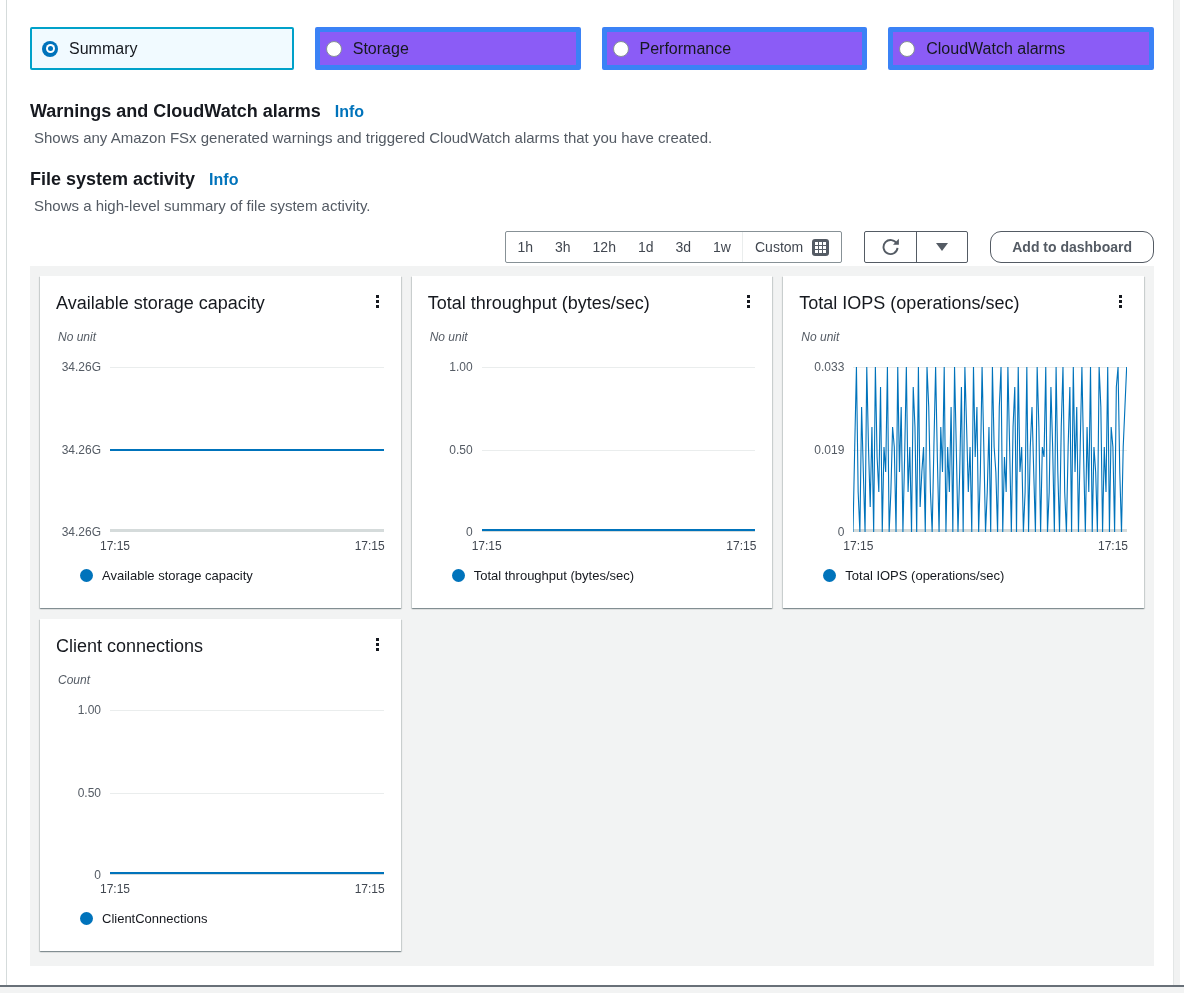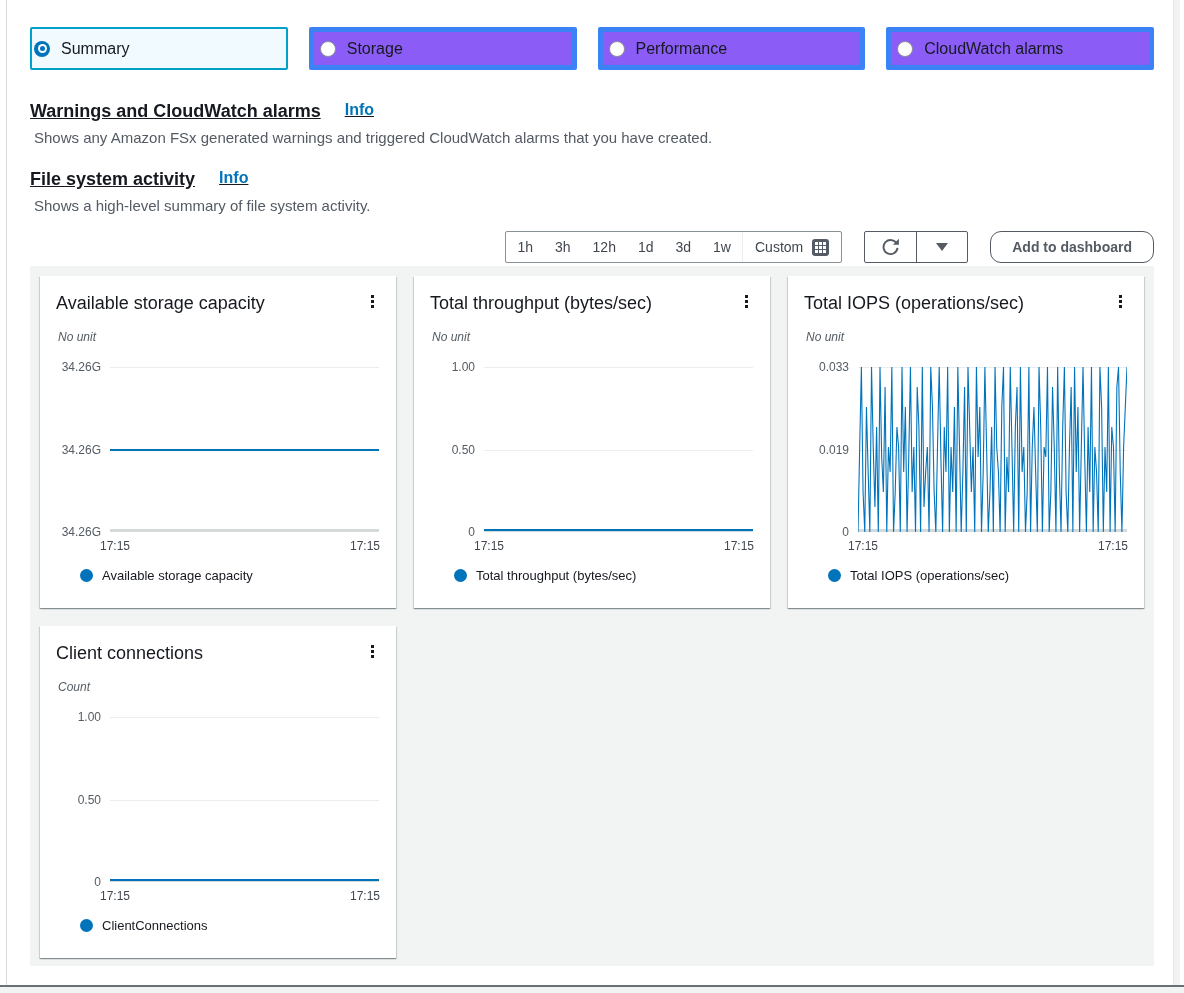--- a/index.html
+++ b/index.html
@@ -16,30 +16,30 @@
 
   .content { position:absolute; left:7px; top:0; width:1170px; padding:27px 23px 0 23px; }
 
   
   .tabs { display:flex; gap:21px; }
   .tile {
     flex:1; height:43px; background:#8b5cf6; border:5px solid #3b82f6; border-radius:2px;
     display:flex; align-items:center; gap:11px; padding-left:6px; cursor:pointer;
     font-size:16px; color:#16191f;
   }
-  .tile.selected { border:2px solid #00a1c9; background:#f1faff; padding-left:2px; }
+  .tile.selected { border:2px solid #00a1c9; background:#f1faff; padding-left:10px; }
   .radio { width:16px; height:16px; border-radius:50%; border:1px solid #879196; background:#fff; flex:0 0 auto; }
   .radio.checked {
     border:none; background:#0073bb; display:flex; align-items:center; justify-content:center;
   }
   .radio-inner { width:9px; height:9px; background:#fff; border-radius:50%; display:flex; align-items:center; justify-content:center; }
   .radio-inner::before { content:""; width:5px; height:5px; background:#0073bb; border-radius:50%; }
 
   
-  .sec-head { display:flex; align-items:flex-start; gap:24px; margin-top:31px;text-decoration:underline; }
+  .sec-head { display:flex; align-items:center; gap:14px; margin-top:31px; }
   .sec-head h2 { margin:0; font-size:18px; font-weight:700; color:#16191f; }
   .info { font-size:16px; font-weight:700; color:#0073bb; text-decoration:none; cursor:pointer; }
   .desc { margin:7px 0 0 4px; font-size:15px; color:#545b64; }
   .sec-head.second { margin-top:23px; }
 
   
   .toolbar { margin-top:17px; display:flex; justify-content:flex-end; align-items:center; gap:22px; }
   .range-group { display:flex; align-items:stretch; height:32px; border:1px solid #879196; border-radius:2px; background:#fff; }
   .range-btn {
     border:none; background:none; padding:0 11px; font-size:14px; color:#414750;
@@ -53,21 +53,21 @@
   .split-seg { width:51px; border:none; background:none; cursor:pointer; display:flex; align-items:center; justify-content:center; }
   .split-seg + .split-seg { border-left:1px solid #545b64; }
   .caret { width:0; height:0; border-left:6px solid transparent; border-right:6px solid transparent; border-top:8px solid #545b64; }
   .add-btn {
     height:32px; padding:0 21px; background:#fff; border:1px solid #545b64; border-radius:11px;
     font-family:inherit; font-size:14px; font-weight:700; color:#545b64; cursor:pointer;
   }
 
   
   .panel { margin-top:3px; background:#f2f3f3; padding:10px; height:700px; }
-  .cards { display:grid; grid-template-columns:repeat(3,1fr); gap:18px; align-items:start; }
+  .cards { display:grid; grid-template-columns:repeat(3,1fr); gap:11px; align-items:start; }
   .card {
     background:#fff; height:332px; padding:15px 16px 0 16px;
     box-shadow:0 1px 1px 0 rgba(0,28,36,.3), 1px 1px 1px 0 rgba(0,28,36,.12), -1px 1px 1px 0 rgba(0,28,36,.12);
   }
   .card-head { display:flex; justify-content:space-between; align-items:flex-start; }
   .card-title { margin:0; font-size:18px; font-weight:400; color:#16191f; line-height:24px; }
   .kebab { display:flex; flex-direction:column; gap:2px; padding:4px 6px; cursor:pointer; }
   .kebab i { width:3px; height:3px; background:#16191f; display:block; }
   .unit { margin:15px 0 0 2px; font-size:12px; color:#545b64;font-style:italic; }
   .chart { display:flex; margin-top:23px; }

